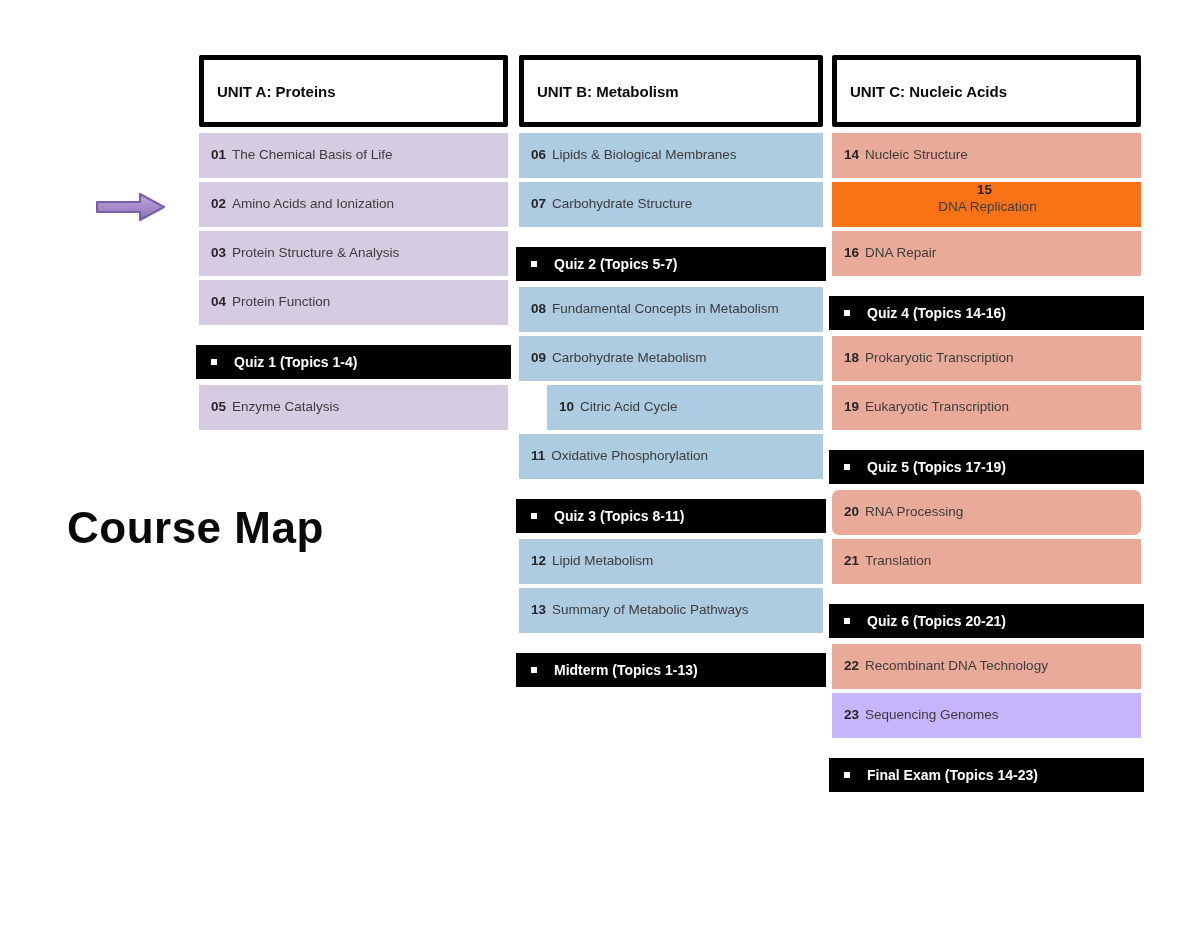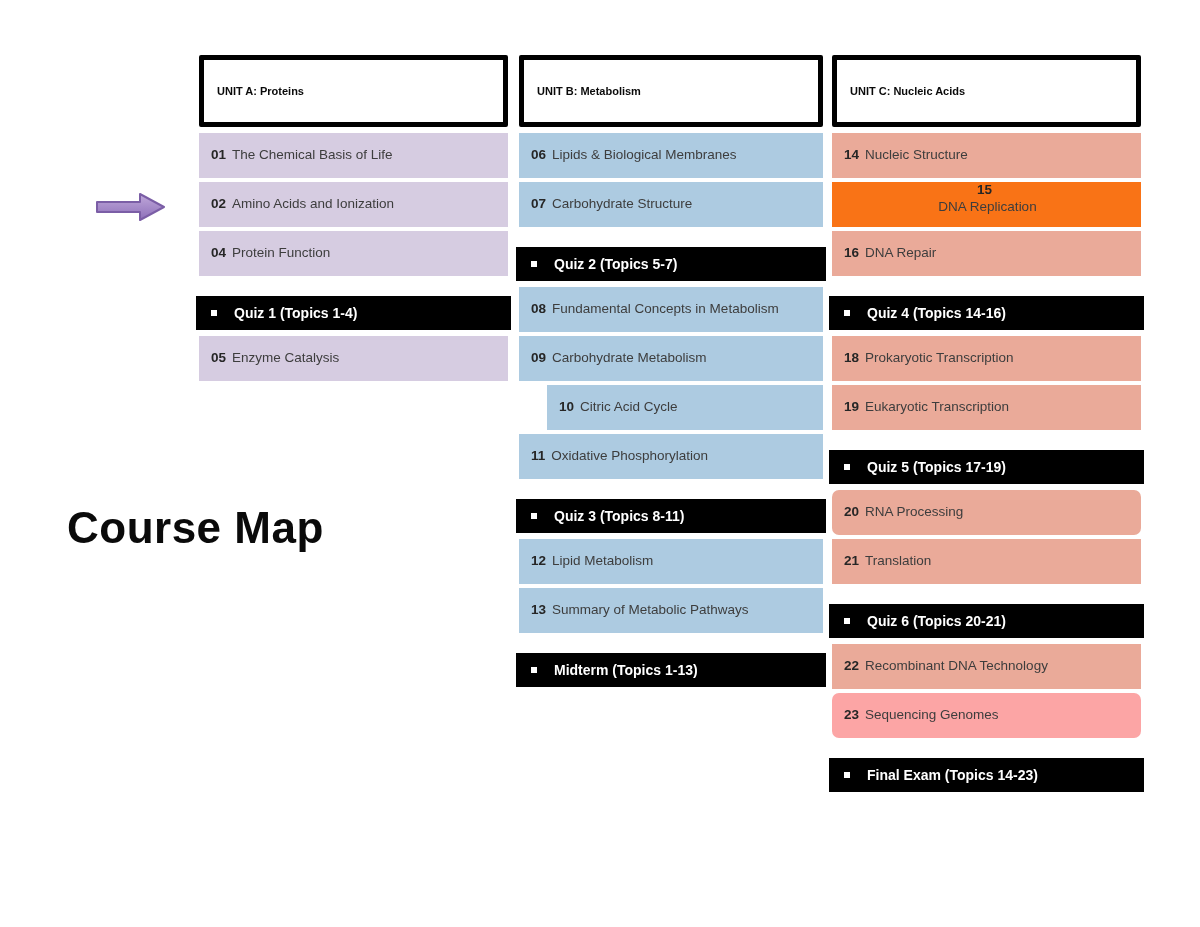--- a/index.html
+++ b/index.html
@@ -30,21 +30,21 @@
   .col-c{left:832px;width:309px;}
   .unit-header{
     box-sizing:border-box;
     height:72px;
     border:5px solid #000000;
     border-radius:2px;
     background:#ffffff;
     display:flex;
     align-items:center;
     padding-left:13px;
-    font-size:11px;
+    font-size:15px;
     font-weight:bold;
     color:#0a0a0a;
     margin-bottom:6px;
     flex:none;
   }
   .rows{
     display:flex;
     flex-direction:column;
     gap:4px;
   }
@@ -118,20 +118,24 @@
     <div class="rows">
         <div class="topic-row" style="background: rgb(214, 204, 225);">
           <span class="topic-number">01</span>
           <span class="topic-title">The Chemical Basis of Life</span>
         </div>
         <div class="topic-row" style="background: rgb(214, 204, 225);">
           <span class="topic-number">02</span>
           <span class="topic-title">Amino Acids and Ionization</span>
         </div>
         <div class="topic-row" style="background: rgb(214, 204, 225);">
+          <span class="topic-number">03</span>
+          <span class="topic-title">Protein Structure &amp; Analysis</span>
+        </div>
+        <div class="topic-row" style="background: rgb(214, 204, 225);">
           <span class="topic-number">04</span>
           <span class="topic-title">Protein Function</span>
         </div>
         <div class="assessment-row">
           <span class="bullet"></span>
           <span>Quiz 1 (Topics 1-4)</span>
         </div>
         <div class="topic-row" style="background: rgb(214, 204, 225);">
           <span class="topic-number">05</span>
           <span class="topic-title">Enzyme Catalysis</span>
@@ -233,21 +237,21 @@
           <span class="topic-title">Translation</span>
         </div>
         <div class="assessment-row">
           <span class="bullet"></span>
           <span>Quiz 6 (Topics 20-21)</span>
         </div>
         <div class="topic-row" style="background: rgb(234, 170, 153);">
           <span class="topic-number">22</span>
           <span class="topic-title">Recombinant DNA Technology</span>
         </div>
-        <div class="topic-row" style="background: #fca5a5; border-radius: 7px;">
+        <div class="topic-row" style="background: #c4b5fd;">
           <span class="topic-number">23</span>
           <span class="topic-title">Sequencing Genomes</span>
         </div>
         <div class="assessment-row">
           <span class="bullet"></span>
           <span>Final Exam (Topics 14-23)</span>
         </div>
       </div>
   </div>
 

